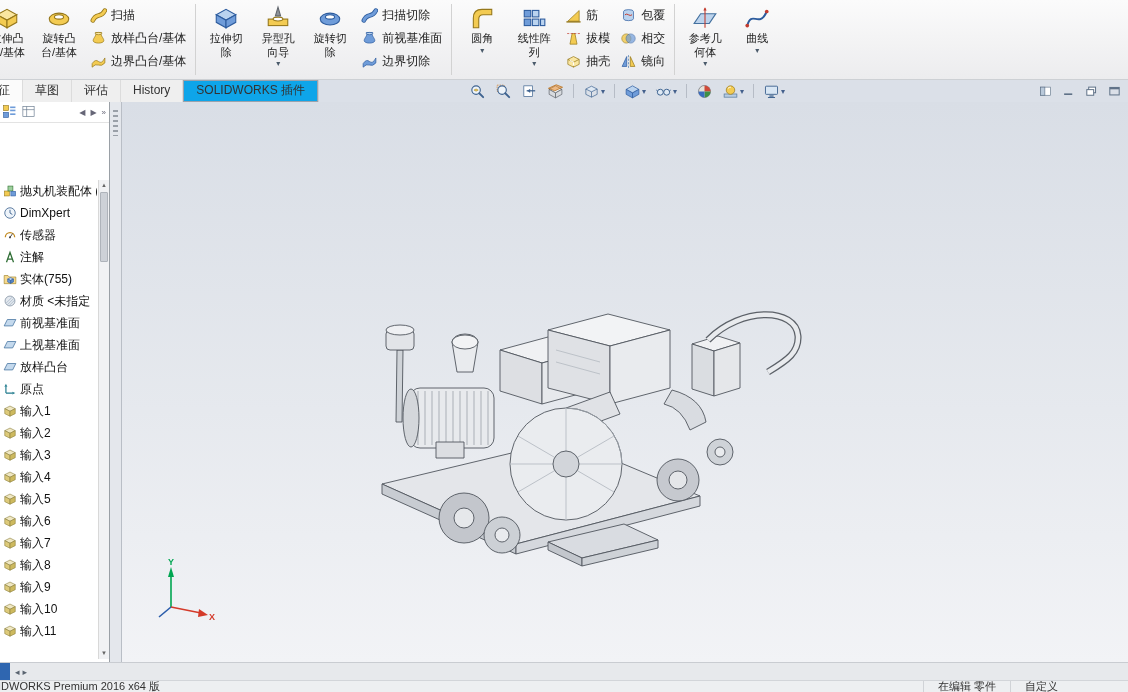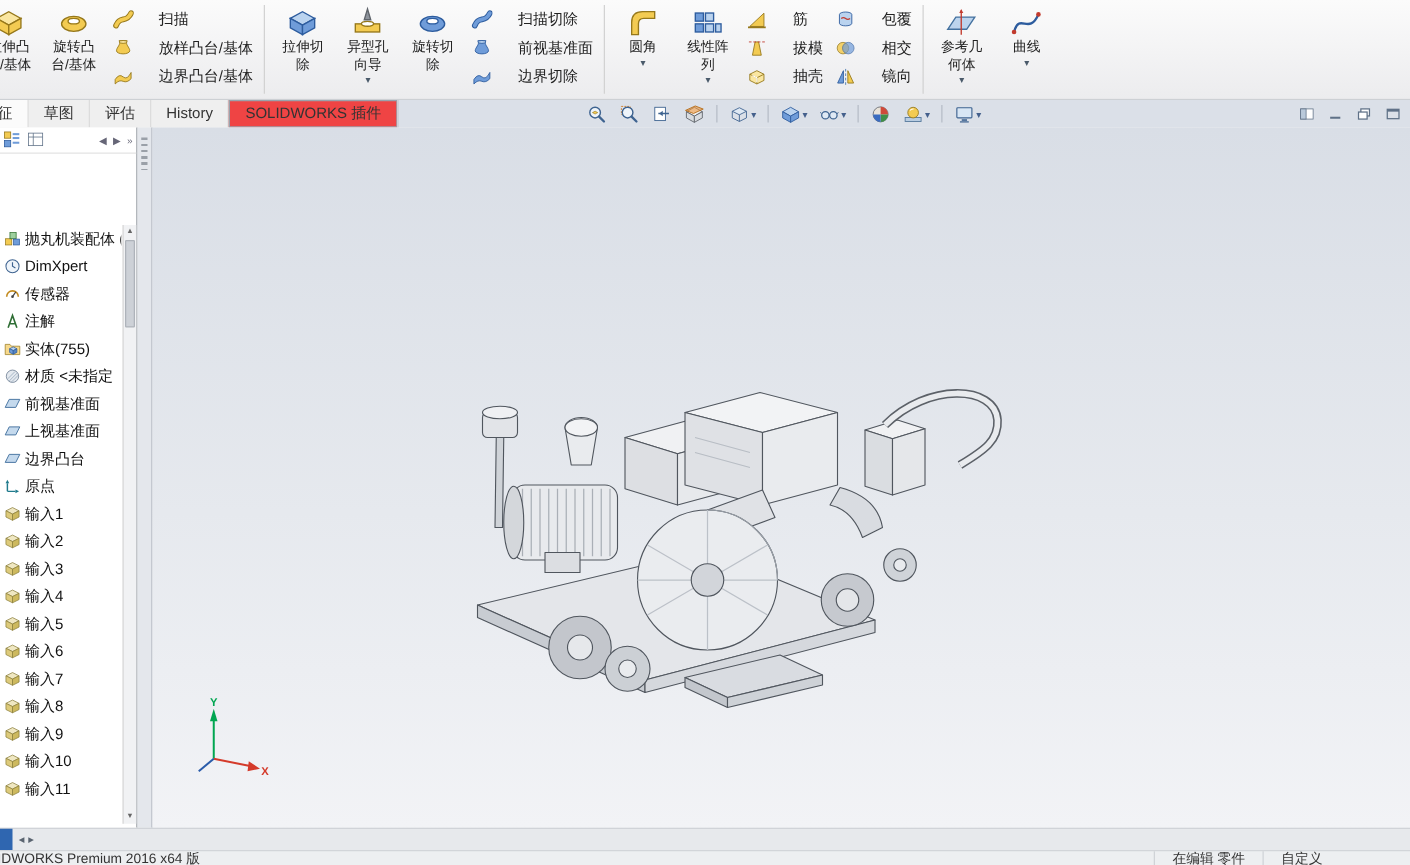--- a/index.html
+++ b/index.html
@@ -10,30 +10,30 @@
   #ribbon{height:80px;background:linear-gradient(#fbfbfb,#ececee);border-bottom:1px solid #cdd0d4;display:flex;align-items:flex-start;overflow:hidden;}
   .rb-group{display:flex;align-items:flex-start;padding:1px 3px;height:100%;}
   .rb-sep{width:1px;align-self:stretch;background:#d2d2d2;margin:4px 1px;}
   .rb-large{display:flex;flex-direction:column;align-items:center;width:52px;padding-top:3px;cursor:default;}
   .rb-large.clipped{margin-left:-22px;}
   .rb-large.wide{width:76px;}
   .rb-ic{height:28px;display:flex;align-items:center;justify-content:center;}
   .rb-lbl{font-size:11px;line-height:13.5px;color:#222;white-space:nowrap;}
   .rb-caret{font-size:8px;line-height:9px;color:#4a5a6a;}
   .rb-stack{display:flex;flex-direction:column;gap:2px;padding-top:4px;}
-  .rb-small{display:flex;align-items:center;gap:20px;height:21px;padding:0 5px;font-size:12px;color:#222;white-space:nowrap;}
+  .rb-small{display:flex;align-items:center;gap:4px;height:21px;padding:0 5px;font-size:12px;color:#222;white-space:nowrap;}
   .rb-ic-s{width:17px;height:17px;display:flex;}
 
   
   #tabrow{height:22px;display:flex;background:#efefef;}
   #cm-tabs{display:flex;align-items:stretch;background:#efefef;overflow:hidden;}
   .cm-tab{font-size:12px;line-height:21px;padding:0 12px;color:#333;border-right:1px solid #dcdcdc;white-space:nowrap;}
   .cm-tab.active{background:#fbfbfb;}
   .cm-tab.clipped{margin-left:-26px;}
-  .cm-tab.outlined{border:1px solid #9aa2ac;background:#ef4444;line-height:19px;}
+  .cm-tab.outlined{border:1px solid #9aa2ac;background:#0ea5e9;line-height:19px;}
   #tabrow-right{flex:1;background:#dbe0e8;display:flex;align-items:center;border-left:1px solid #c7ccd4;}
   #heads-up{display:flex;align-items:center;gap:9px;margin-left:150px;}
   .hu-btn{display:flex;align-items:center;gap:1px;}
   .hu-ic{width:17px;height:17px;display:flex;}
   .hu-sep{width:1px;height:14px;background:#b6bcc6;}
   .hu-caret{font-size:8px;color:#44608c;}
   #win-icons{margin-left:auto;display:flex;gap:8px;align-items:center;margin-right:6px;}
   .wi-ic{width:15px;height:15px;display:flex;}
 
   
@@ -537,21 +537,21 @@
               </svg>
             </span>
             <span class="tree-lbl">上视基准面</span>
           </div>
           <div class="tree-row">
             <span class="tree-ic">
               <svg width="14" height="14" viewBox="0 0 24 24">
                 <polygon points="2,17 7.5,6 22,6 16.5,17" fill="rgba(125,170,215,.45)" stroke="#44719f" stroke-width="1.3"></polygon>
               </svg>
             </span>
-            <span class="tree-lbl">边界凸台</span>
+            <span class="tree-lbl">放样凸台</span>
           </div>
           <div class="tree-row">
             <span class="tree-ic">
               <svg width="14" height="14" viewBox="0 0 24 24">
                 <path d="M5 19 H16 M5 19 V8" fill="none" stroke="#1f7a8c" stroke-width="2"></path>
                 <polygon points="16,16.5 21,19 16,21.5" fill="#1f7a8c"></polygon>
                 <polygon points="2.5,8 5,3 7.5,8" fill="#1f7a8c"></polygon>
               </svg>
             </span>
             <span class="tree-lbl">原点</span>

